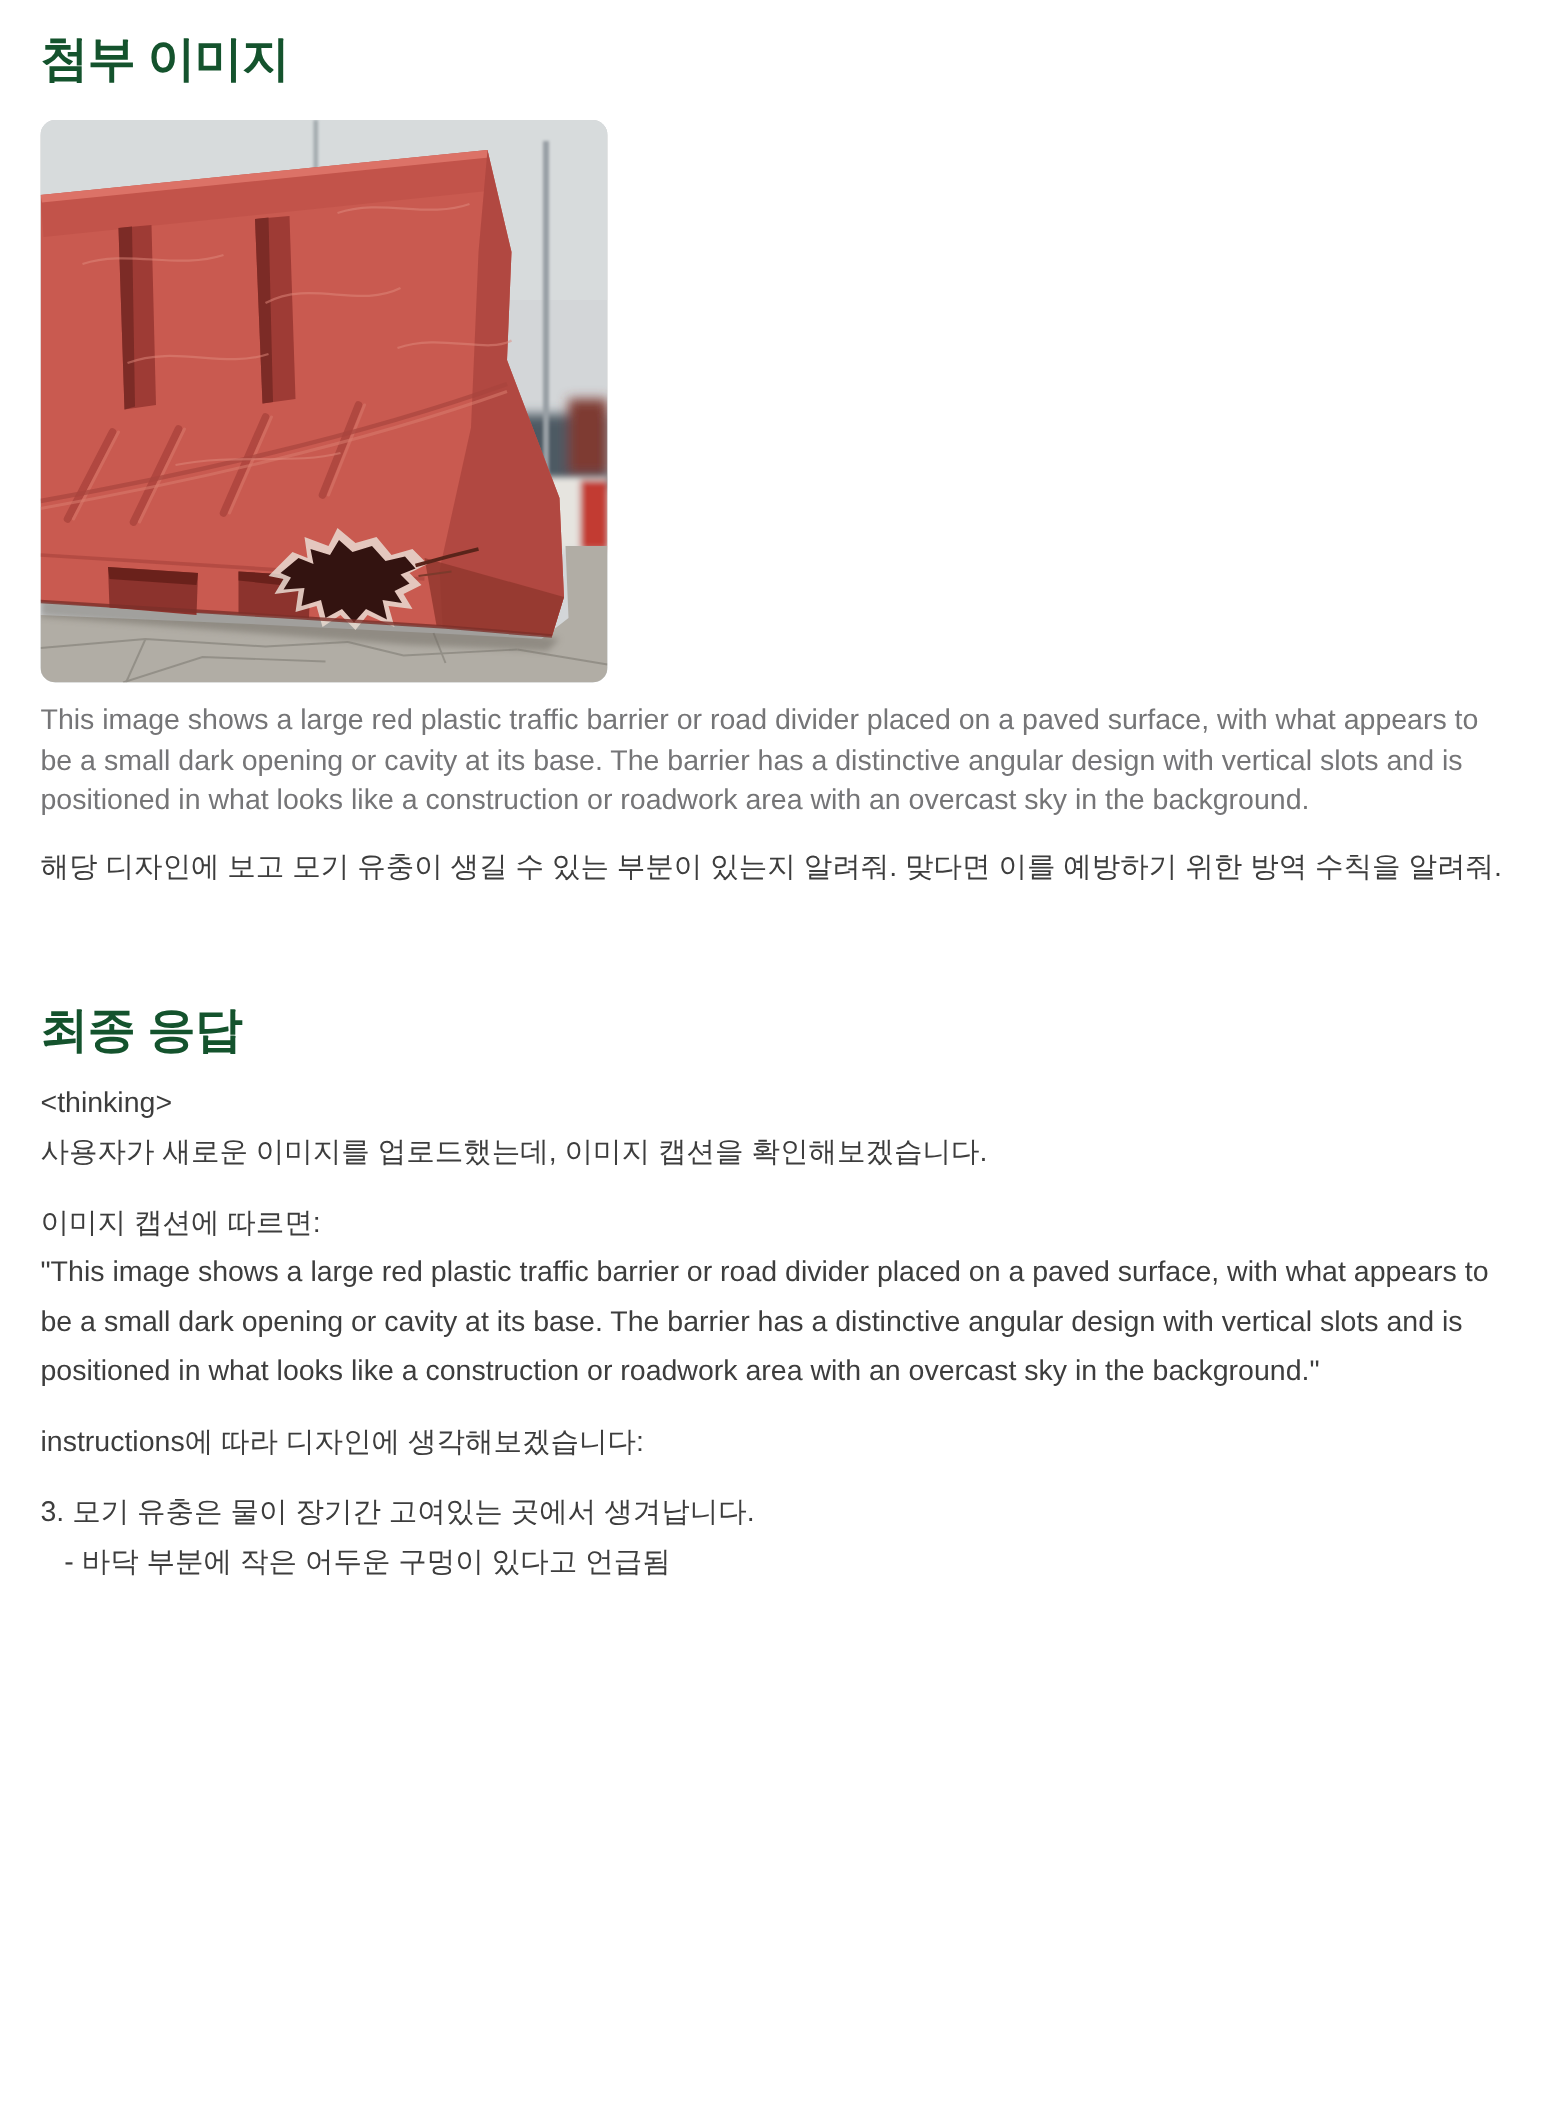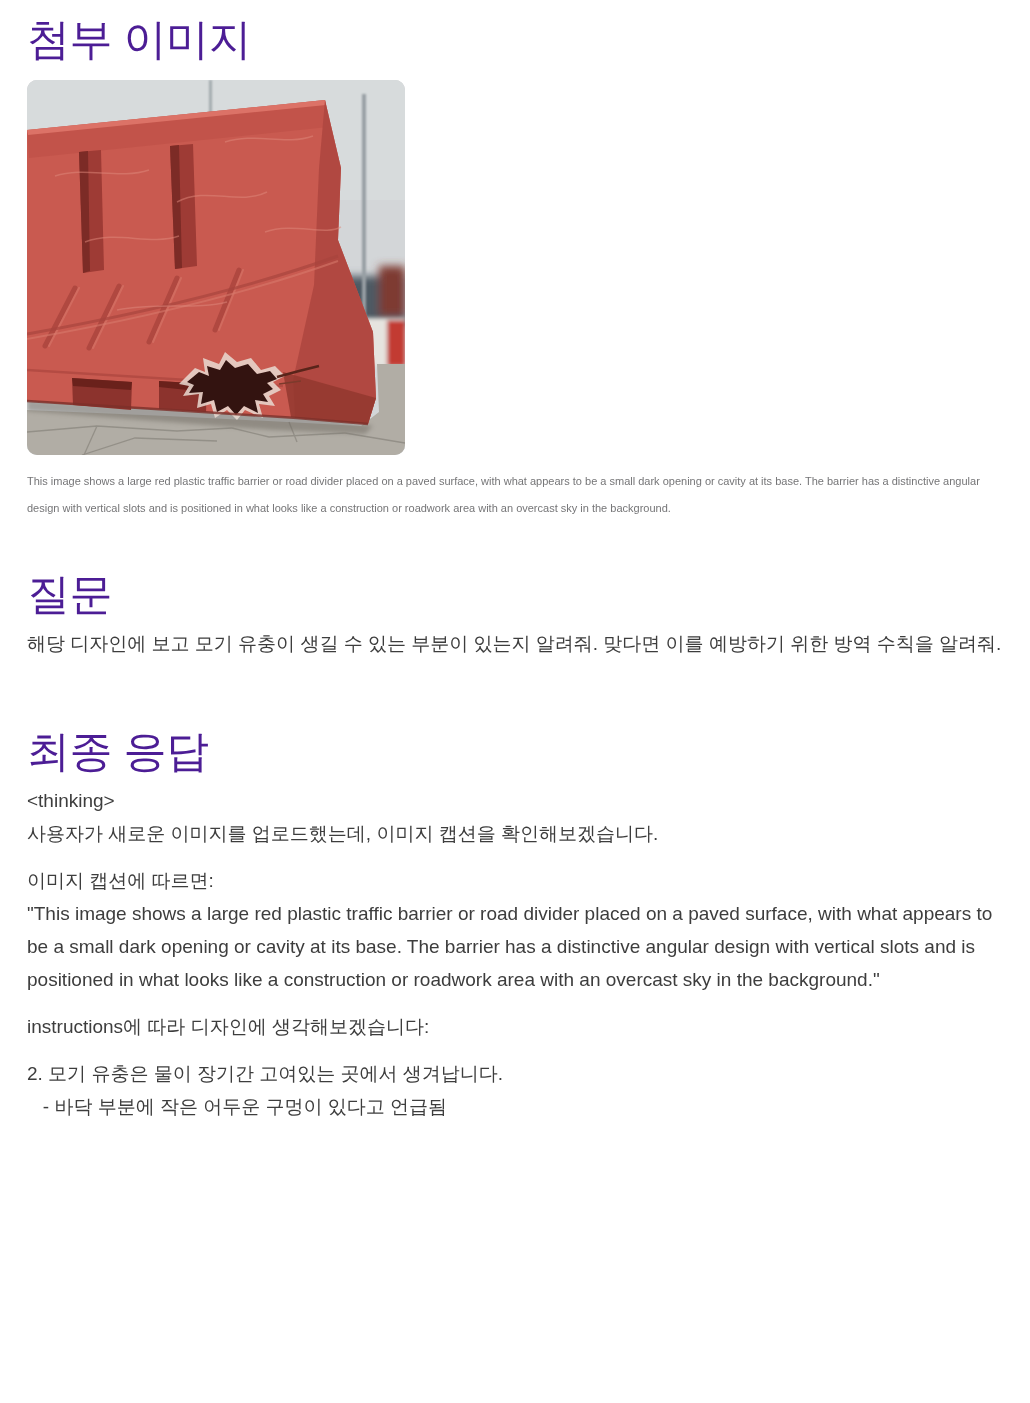--- a/index.html
+++ b/index.html
@@ -5,42 +5,42 @@
   html,body{margin:0;padding:0;background:#ffffff;}
   body{
     width:1030px;
     min-height:1403px;
     font-family:"Liberation Sans","DejaVu Sans",sans-serif;
     color:#3d3d3d;
     -webkit-font-smoothing:antialiased;
   }
   .page{padding:20px 27px 40px 27px;}
   .heading{
-    font-size:43px;
+    font-size:32px;
     line-height:38px;
-    font-weight:400;
-    color:#4c1d95;
+    font-weight:700;
+    color:#14532d;
     margin:0;
     letter-spacing:-0.5px;
   }
   .h-question{margin-top:54px;}
   .h-response{margin-top:72px;}
   .figure{
     width:378px;
     height:375px;
     margin:22px 0 0 0;
     border-radius:10px;
     overflow:hidden;
     background:#cfd2d4;
   }
   .figure svg{display:block;width:100%;height:100%;}
   .caption{
     margin:13px 0 0 0;
     max-width:976px;
-    font-size:11px;
+    font-size:19px;
     line-height:26.5px;
     color:#757577;
   }
   .body-text{
     margin:14px 0 0 0;
     max-width:976px;
     font-size:19px;
     line-height:33px;
     color:#3d3d3d;
     white-space:pre-wrap;
@@ -152,25 +152,24 @@
           <path d="M238,152 C266,142 298,156 314,147"></path>
           <path d="M90,230 C130,222 170,230 200,222"></path>
         </g>
         <path d="M0,321 L160,331 L270,338 L341,344" stroke="#7c2f29" stroke-width="2.5" opacity="0.8" fill="none"></path>
       </g>
     </svg>
   </figure>
 
   <p class="caption">This image shows a large red plastic traffic barrier or road divider placed on a paved surface, with what appears to be a small dark opening or cavity at its base. The barrier has a distinctive angular design with vertical slots and is positioned in what looks like a construction or roadwork area with an overcast sky in the background.</p>
 
-  <h2 class="heading h-question">질문</h2>
   <p class="body-text">해당 디자인에 보고 모기 유충이 생길 수 있는 부분이 있는지 알려줘. 맞다면 이를 예방하기 위한 방역 수칙을 알려줘.</p>
 
   <h2 class="heading h-response">최종 응답</h2>
   <p class="body-text para-first">&lt;thinking&gt;
 사용자가 새로운 이미지를 업로드했는데, 이미지 캡션을 확인해보겠습니다.</p>
   <p class="body-text para">이미지 캡션에 따르면:
 "This image shows a large red plastic traffic barrier or road divider placed on a paved surface, with what appears to be a small dark opening or cavity at its base. The barrier has a distinctive angular design with vertical slots and is positioned in what looks like a construction or roadwork area with an overcast sky in the background."</p>
   <p class="body-text para">instructions에 따라 디자인에 생각해보겠습니다:</p>
-  <p class="body-text para">2. 모기 유충은 물이 장기간 고여있는 곳에서 생겨납니다.
+  <p class="body-text para">3. 모기 유충은 물이 장기간 고여있는 곳에서 생겨납니다.
    - 바닥 부분에 작은 어두운 구멍이 있다고 언급됨</p>
 
 </main>
 
 </body></html>

